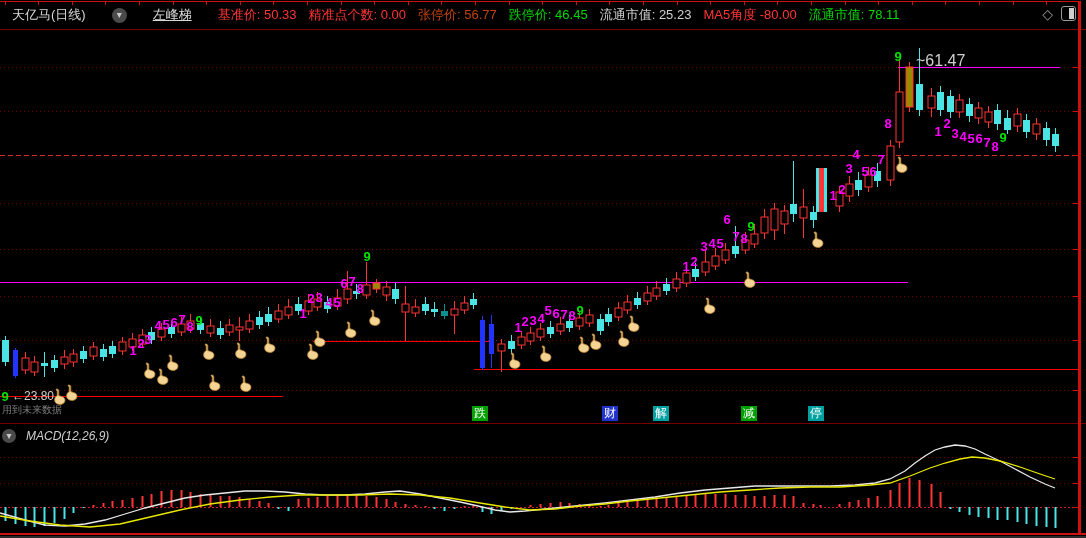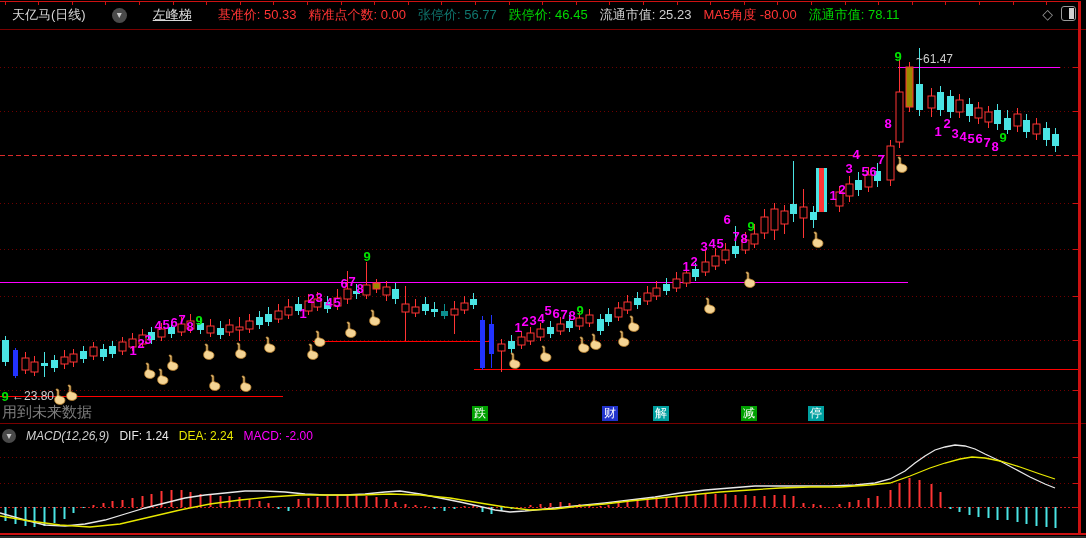--- a/index.html
+++ b/index.html
@@ -505,49 +505,44 @@
       <use href="#hand-shape" x="892" y="156"></use>
     </svg>
 
   <div class="hdr">
     <span class="title">天亿马(日线)</span>
     <span class="chev">▾</span>
     <span class="ind">左峰梯</span>
     <span id="hdr-fields" style="display:flex;gap:12px;">
         <span class="fld" style="color: rgb(255, 52, 52);"><b>基准价:</b> <b>50.33</b></span>
         <span class="fld" style="color: rgb(255, 52, 52);"><b>精准点个数:</b> <b>0.00</b></span>
-        <span class="fld" style="color: #0f766e;"><b>张停价:</b> <b>56.77</b></span>
+        <span class="fld" style="color: #c2410c;"><b>张停价:</b> <b>56.77</b></span>
         <span class="fld" style="color: rgb(0, 216, 0);"><b>跌停价:</b> <b>46.45</b></span>
         <span class="fld" style="color: rgb(207, 207, 207);"><b>流通市值:</b> <b>25.23</b></span>
         <span class="fld" style="color: rgb(255, 52, 52);"><b>MA5角度</b> <b>-80.00</b></span>
         <span class="fld" style="color: rgb(0, 216, 0);"><b>流通市值:</b> <b>78.11</b></span>
       </span>
   </div>
 
   <div class="win-icons">
     <span class="diamond">◇</span>
     <span class="panel-ic"></span>
   </div>
 
-  <div class="ann" id="peak-ann" style="font-size: 12px; left: 916px; top: 52px; color: rgb(207, 207, 207);">~61.47</div>
+  <div class="ann" id="peak-ann" style="font-size: 16px; left: 916px; top: 52px; color: rgb(207, 207, 207);">~61.47</div>
   <div class="ann" id="low-ann" style="font-size: 12px; left: 12px; top: 389px; color: rgb(207, 207, 207);">←23.80</div>
-  <div class="ann" id="future-ann" style="font-size: 15px; left: 2px; top: 403px; color: rgb(125, 125, 125);">用到未来数据</div>
+  <div class="ann" id="future-ann" style="font-size: 10px; left: 2px; top: 403px; color: rgb(125, 125, 125);">用到未来数据</div>
 
   <div class="markers" id="markers">
       <span style="left: 472px; background: rgb(0, 160, 0);">跌</span>
       <span style="left: 602px; background: rgb(34, 51, 204);">财</span>
       <span style="left: 653px; background: rgb(0, 160, 160);">解</span>
       <span style="left: 741px; background: rgb(0, 160, 0);">减</span>
       <span style="left: 808px; background: rgb(0, 160, 160);">停</span>
     </div>
 
   <div class="macd-hdr">
     <span class="chev" style="width:14px;height:14px;">▾</span>
     <span class="nm">MACD(12,26,9)</span>
-    <span id="macd-fields" style="display:flex;gap:10px;">
-        <span class="fld" style="color: rgb(232, 232, 232);"><b>DIF:</b> <b>1.24</b></span>
-        <span class="fld" style="color: rgb(232, 232, 0);"><b>DEA:</b> <b>2.24</b></span>
-        <span class="fld" style="color: rgb(255, 0, 255);"><b>MACD:</b> <b>-2.00</b></span>
-      </span>
   </div>
 
   <div class="btm-strip"></div>
 </div>
 
 </body></html>

